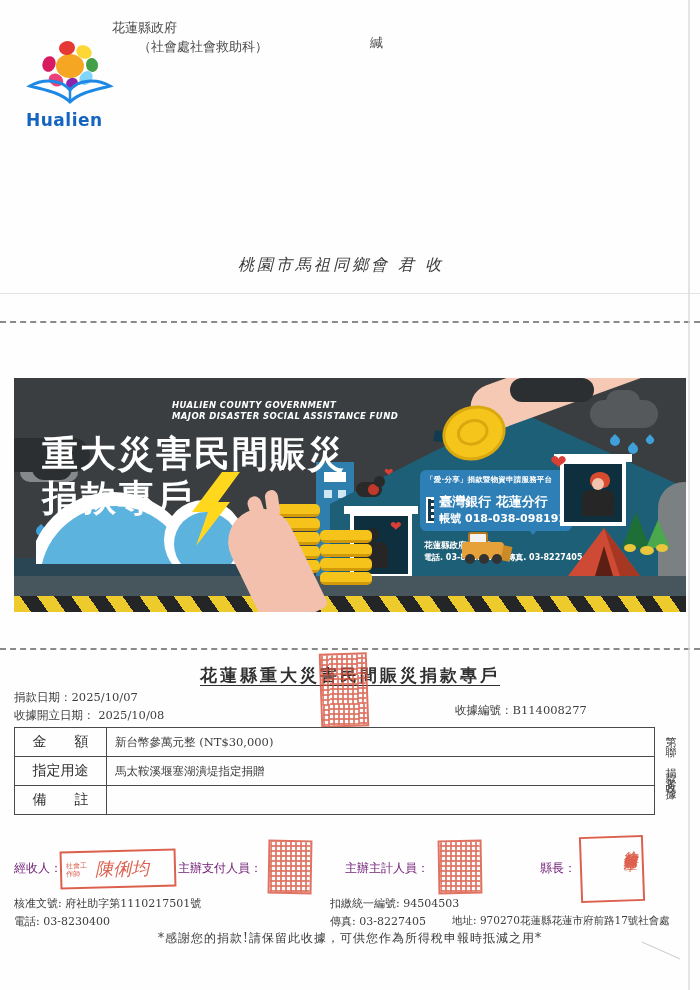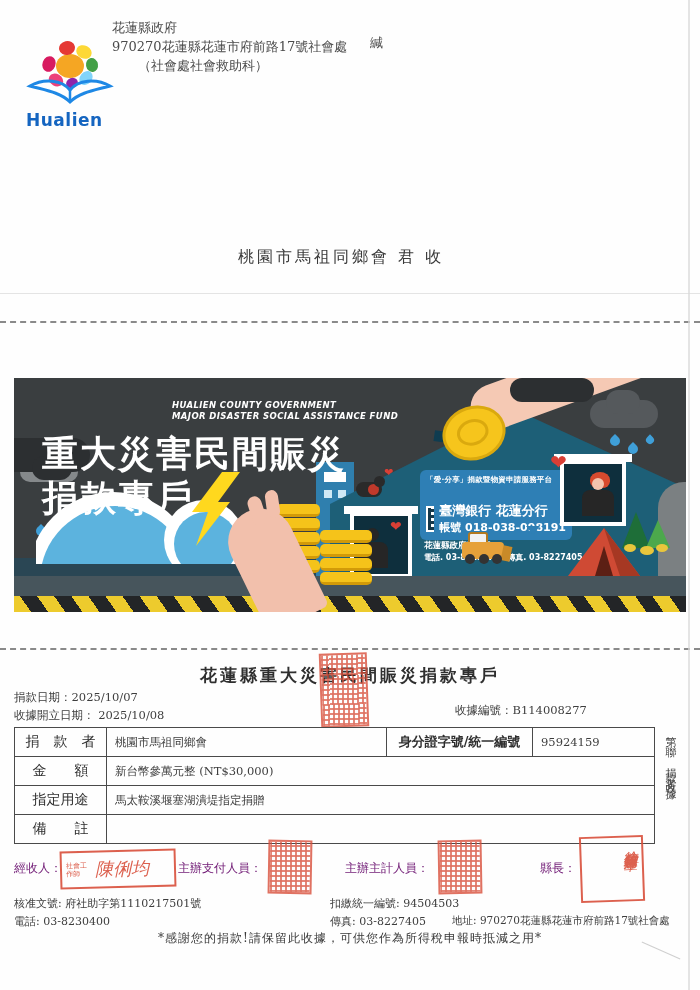--- a/index.html
+++ b/index.html
@@ -37,21 +37,21 @@
   .b-dept{color:#fff;font-weight:bold;font-size:8.5px;}
   .b-contact{color:#fff;font-weight:bold;font-size:8px;}
   .coin-chip{width:44px;height:10px;background:#f5c31a;border-bottom:3px solid #d29a08;
              border-radius:5px;margin-bottom:1px;}
   .window{background:#0e2f3d;border:4px solid #ffffff;}
   .heart{color:#d93f35;}
   .hazard{background:repeating-linear-gradient(55deg,#edcb2d 0 14px,#232527 14px 28px);}
 
   
   .r-title{width:700px;text-align:center;font-size:17px;font-weight:600;letter-spacing:3px;
-           text-underline-offset:4px;color:#2f2f2f;}
+           text-decoration:underline;text-underline-offset:4px;color:#2f2f2f;}
   .r-sub{width:700px;text-align:center;font-size:16px;font-weight:600;letter-spacing:5px;
          text-decoration:underline;text-underline-offset:4px;color:#2f2f2f;}
   .small{font-size:11.5px;color:#3d3d3d;}
   .rtable{border-collapse:collapse;width:640px;table-layout:fixed;}
   .rtable td{border:1px solid #4a4a4a;padding:3px 8px;height:22px;font-size:11.5px;color:#3d3d3d;}
   .rtable td.lbl{font-size:14px;color:#2e2e2e;text-align:center;}
   .rtable td.lbl2{font-size:13px;font-weight:600;color:#2e2e2e;text-align:center;padding:3px 2px;}
   .copy-label{writing-mode:vertical-rl;font-size:11px;letter-spacing:5px;color:#3d3d3d;}
   .sig-lbl{font-size:12px;color:#701a75;}
   .stamp{border:2px solid #d9503c;color:#d9503c;opacity:0.9;}
@@ -77,27 +77,26 @@
       <ellipse cx="30" cy="40" rx="7.5" ry="6" fill="#ec407a" transform="rotate(-150 30 40)"></ellipse>
       <ellipse cx="23" cy="24" rx="8" ry="6.5" fill="#d81b60" transform="rotate(-70 23 24)"></ellipse>
       <path d="M4,46 C18,38 36,40 44,50 C52,40 70,38 84,46 C70,50 54,52 44,62 C34,52 18,50 4,46 Z" fill="none" stroke="#1e88e5" stroke-width="3"></path>
       <path d="M44 50 L44 62" stroke="#1e88e5" stroke-width="2.5"></path>
     </svg>
     <div class="wordmark">Hualien</div>
   </div>
 
   <div class="abs sender" style="left:112px;top:18px;">
     <div>花蓮縣政府</div>
-    <div>970270花蓮縣花蓮市府前路17號社會處</div>
     <div class="indent">（社會處社會救助科）</div>
   </div>
 
   <div class="abs seal-char" style="left:370px;top:34px;">緘</div>
 
-  <div class="abs recipient" style="left:238px;top:247px;">桃園市馬祖同鄉會  君  收</div>
+  <div class="abs recipient" style="left:238px;top:255px;font-style:italic;">桃園市馬祖同鄉會  君  收</div>
 
   <div class="abs scanline" style="left:0;top:293px;width:700px;"></div>
   <div class="abs dashed" style="left:0;top:321px;width:700px;"></div>
 
   <div class="abs banner">
 
     <div class="abs cloud" style="left:6px;top:84px;width:58px;height:20px;background:#85898b;"></div>
     <div class="abs cloud" style="left:-16px;top:60px;width:92px;height:34px;background:#2c2f31;"></div>
     <div class="abs cloud" style="left:18px;top:78px;width:40px;height:24px;background:#2c2f31;"></div>
     <div class="abs drop" style="left:22px;top:148px;"></div>
@@ -129,21 +128,21 @@
     <div class="abs" style="left:420px;top:56px;width:56px;height:11px;background:#0f3c50;transform:rotate(8deg);"></div>
 
     <div class="abs" style="left:458px;top:14px;width:260px;height:46px;background:#f5c9b4;border-radius:24px;transform:rotate(-20deg);transform-origin:left center;"></div>
     <div class="abs" style="left:446px;top:30px;width:26px;height:16px;background:#f5c9b4;border-radius:8px;transform:rotate(-35deg);"></div>
     <div class="abs" style="left:428px;top:28px;width:58px;height:48px;border-radius:50%;background:#f6c51c;border:3px solid #daa90e;transform:rotate(-18deg);">
       <div class="abs" style="left:12px;top:10px;width:26px;height:20px;border-radius:50%;border:3px solid #daa90e;"></div>
     </div>
 
     <div class="abs panel" style="left:406px;top:92px;width:140px;">
       <div class="l1">「愛·分享」捐款暨物資申請服務平台</div>
-      <div style="display:flex;align-items:center;gap:5px;margin-top:17px;">
+      <div style="display:flex;align-items:center;gap:5px;margin-top:8px;">
         <div class="qr"></div>
         <div>
           <div class="bank">臺灣銀行 花蓮分行</div>
           <div class="acct">帳號 018-038-098191</div>
         </div>
       </div>
     </div>
     <div class="abs" style="left:512px;top:148px;width:0;height:0;border-left:7px solid transparent;border-right:7px solid transparent;border-top:9px solid #2e7fb5;"></div>
     <div class="abs b-dept" style="left:410px;top:162px;">花蓮縣政府社會處</div>
     <div class="abs b-contact" style="left:410px;top:174px;">電話. 03-8225178　傳真. 03-8227405</div>
@@ -240,26 +239,20 @@
   <div class="abs small" style="left:14px;top:708px;">收據開立日期： 2025/10/08</div>
 
   <table class="rtable abs" style="left:14px;top:727px;">
     <colgroup>
         <col style="width:92px">
         <col style="width:280px">
         <col style="width:146px">
         <col style="width:122px">
       </colgroup>
     <tbody>
-        <tr>
-      <td class="lbl">捐　款　者</td>
-      <td>桃園市馬祖同鄉會</td>
-      <td class="lbl2">身分證字號/統一編號</td>
-      <td>95924159</td>
-    </tr>
     <tr>
       <td class="lbl">金　　額</td>
       <td colspan="3">新台幣參萬元整 (NT$30,000)</td>
     </tr>
     <tr>
       <td class="lbl">指定用途</td>
       <td colspan="3">馬太鞍溪堰塞湖潰堤指定捐贈</td>
     </tr>
     <tr>
       <td class="lbl">備　　註</td>

